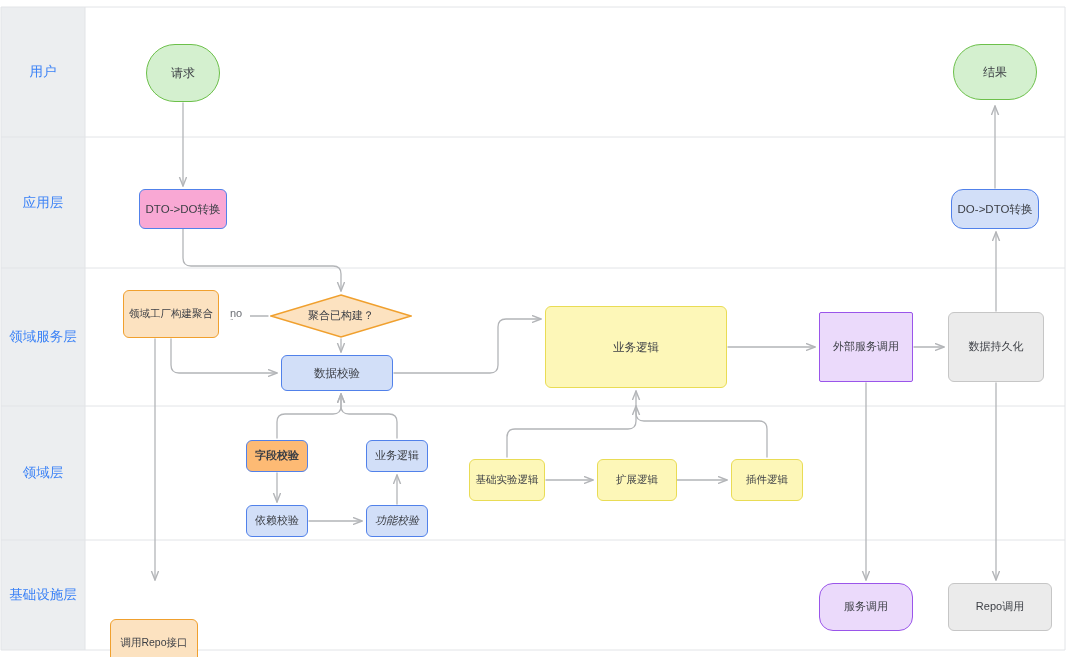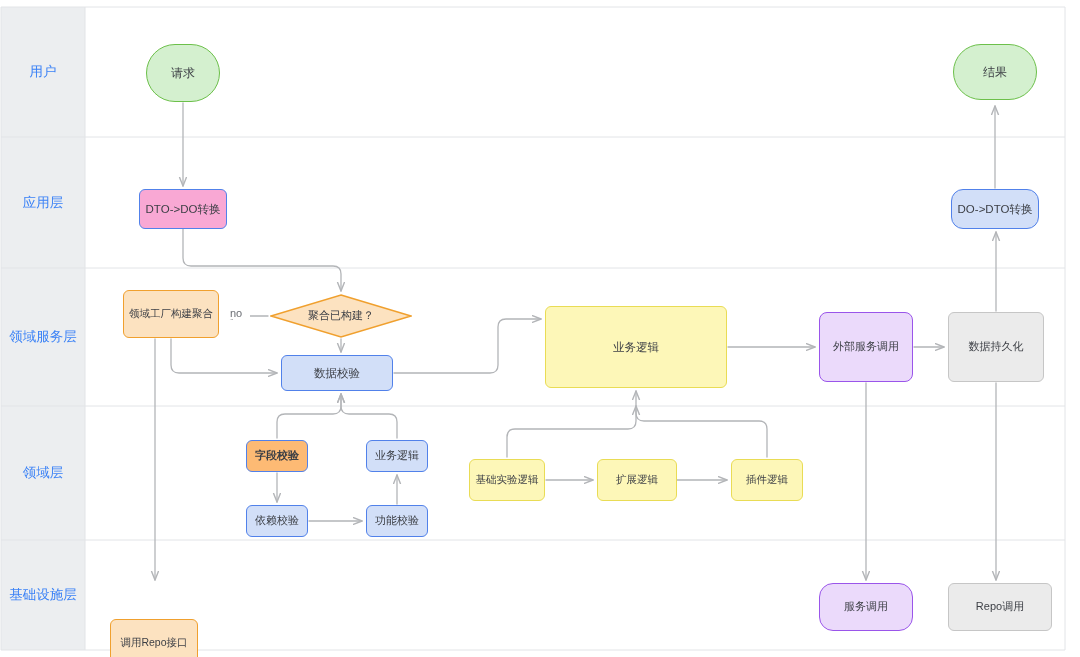--- a/index.html
+++ b/index.html
@@ -107,37 +107,37 @@
           <polygon points="71,1 141,22 71,43 1,22" fill="#fce2c0" stroke="#f0a02e" stroke-width="1.6"></polygon>
         </svg>
         <span style="position: relative; z-index: 2;">聚合已构建？</span>
       </div>
       <div class="node" style="left: 281px; top: 355px; width: 112px; height: 36px; font-size: 11.5px; color: rgb(60, 63, 69); background: rgb(210, 223, 248); border: 1.6px solid rgb(81, 129, 234); border-radius: 6px;">
         <span style="position: relative; z-index: 2;">数据校验</span>
       </div>
       <div class="node" style="left: 545px; top: 306px; width: 182px; height: 82px; font-size: 11.5px; color: rgb(60, 63, 69); background: rgb(253, 247, 184); border: 1.6px solid rgb(233, 220, 85); border-radius: 6px;">
         <span style="position: relative; z-index: 2;">业务逻辑</span>
       </div>
-      <div class="node" style="left: 819px; top: 312px; width: 94px; height: 70px; font-size: 11px; color: rgb(60, 63, 69); background: rgb(235, 218, 251); border: 1.6px solid rgb(154, 85, 234); border-radius: 8px;">
+      <div class="node" style="left: 819px; top: 312px; width: 94px; height: 70px; font-size: 11px; color: rgb(60, 63, 69); background: rgb(235, 218, 251); border: 1.6px solid rgb(154, 85, 234); border-radius: 2px;">
         <span style="position: relative; z-index: 2;">外部服务调用</span>
       </div>
       <div class="node" style="left: 948px; top: 312px; width: 96px; height: 70px; font-size: 11px; color: rgb(60, 63, 69); background: rgb(235, 235, 235); border: 1.6px solid rgb(198, 198, 198); border-radius: 6px;">
         <span style="position: relative; z-index: 2;">数据持久化</span>
       </div>
       <div class="node" style="left: 246px; top: 440px; width: 62px; height: 32px; font-size: 11px; color: rgb(60, 63, 69); background: #fdba74; border: 1.6px solid rgb(81, 129, 234); border-radius: 6px; font-weight: bold;">
         <span style="position: relative; z-index: 2;">字段校验</span>
       </div>
       <div class="node" style="left: 366px; top: 440px; width: 62px; height: 32px; font-size: 11px; color: rgb(60, 63, 69); background: rgb(210, 223, 248); border: 1.6px solid rgb(81, 129, 234); border-radius: 6px;">
         <span style="position: relative; z-index: 2;">业务逻辑</span>
       </div>
       <div class="node" style="left: 246px; top: 505px; width: 62px; height: 32px; font-size: 11px; color: rgb(60, 63, 69); background: rgb(210, 223, 248); border: 1.6px solid rgb(81, 129, 234); border-radius: 6px;">
         <span style="position: relative; z-index: 2;">依赖校验</span>
       </div>
       <div class="node" style="left: 366px; top: 505px; width: 62px; height: 32px; font-size: 11px; color: rgb(60, 63, 69); background: rgb(210, 223, 248); border: 1.6px solid rgb(81, 129, 234); border-radius: 6px;">
-        <span style="position: relative; z-index: 2;">功能校验</span>
+        <span style="position: relative; z-index: 2; font-style: italic;">功能校验</span>
       </div>
       <div class="node" style="left: 469px; top: 459px; width: 76px; height: 42px; font-size: 10.5px; color: rgb(60, 63, 69); background: rgb(253, 247, 184); border: 1.6px solid rgb(233, 220, 85); border-radius: 6px;">
         <span style="position: relative; z-index: 2;">基础实验逻辑</span>
       </div>
       <div class="node" style="left: 597px; top: 459px; width: 80px; height: 42px; font-size: 10.5px; color: rgb(60, 63, 69); background: rgb(253, 247, 184); border: 1.6px solid rgb(233, 220, 85); border-radius: 6px;">
         <span style="position: relative; z-index: 2;">扩展逻辑</span>
       </div>
       <div class="node" style="left: 731px; top: 459px; width: 72px; height: 42px; font-size: 10.5px; color: rgb(60, 63, 69); background: rgb(253, 247, 184); border: 1.6px solid rgb(233, 220, 85); border-radius: 6px;">
         <span style="position: relative; z-index: 2;">插件逻辑</span>
       </div>

